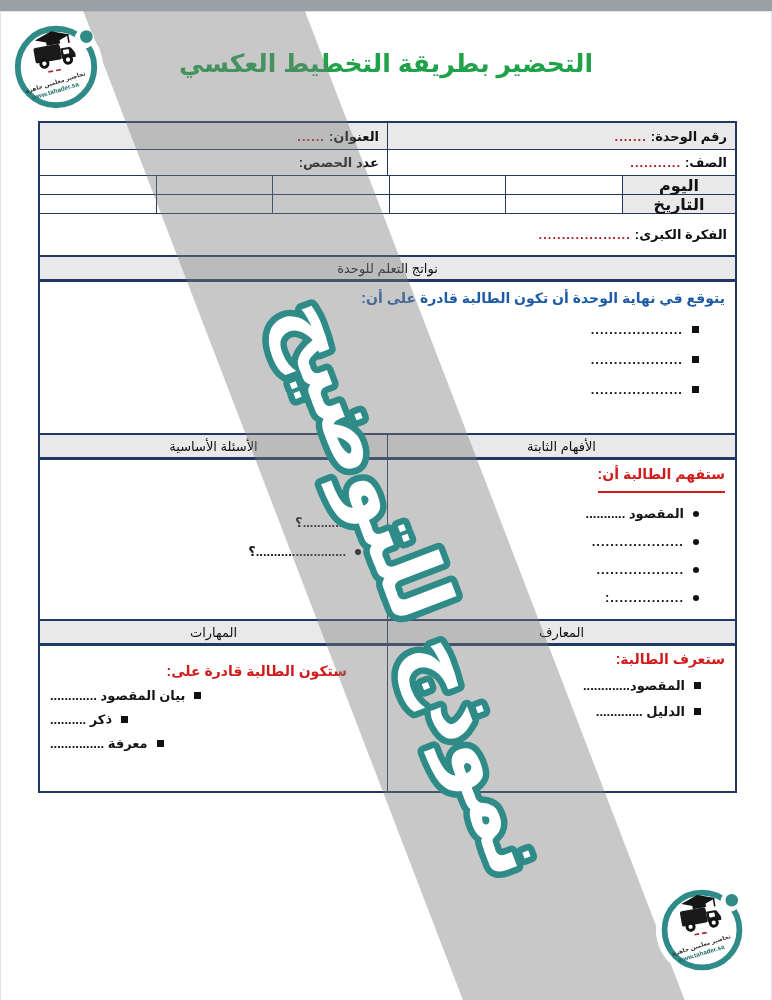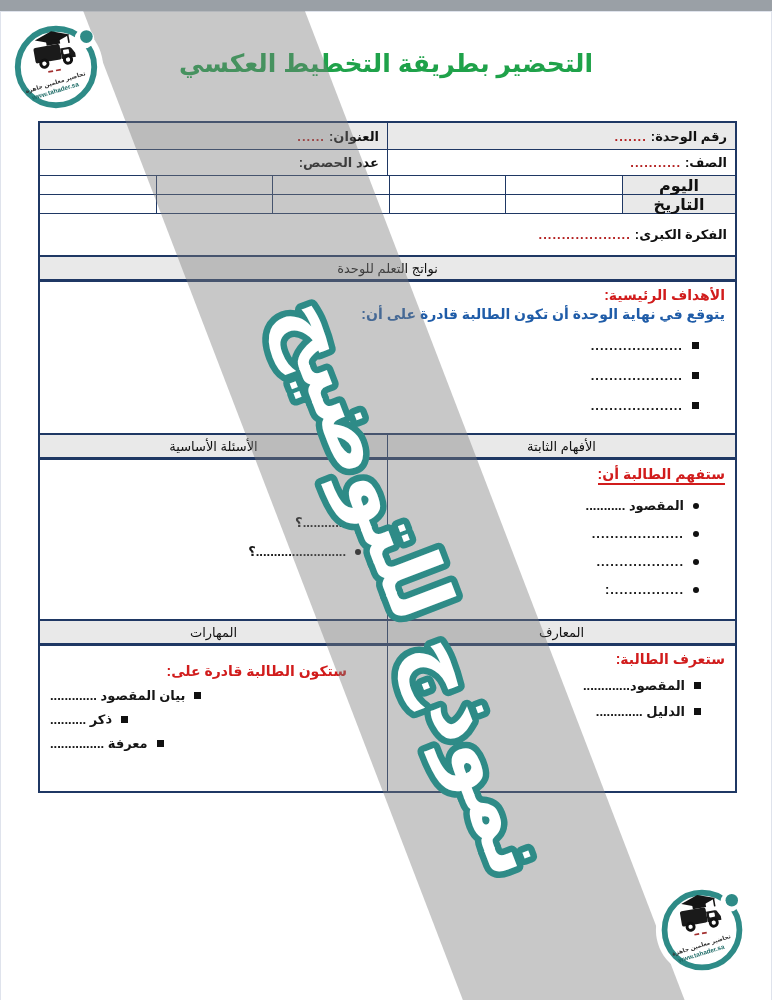--- a/index.html
+++ b/index.html
@@ -38,21 +38,21 @@
   .c-empty { flex:1 1 auto; background:#fff; }
   .r-idea { height:42px; }
   .r-hdr { height:26px; border-top:2px solid #1f3864; border-bottom:2px solid #1f3864; }
   .hdr-cell { display:flex; align-items:center; justify-content:center;
               font-size:13px; font-weight:normal; color:#111; background:#e9e9e9; }
   .r-goals { height:152px; }
   .r-two-a { height:160px; }
   .r-two-b { height:146px; }
   .pad { padding:5px 10px; }
   .red-title { color:#d11c1c; font-weight:bold; font-size:14px; }
-  .red-title.ul { display:inline-block; border-bottom:2px solid #d11c1c; padding-bottom:1px; }
+  .red-title.ul { display:inline-block; border-bottom:2px solid #d11c1c; padding-bottom:9px; }
   .blue-line { color:#1f5ca8; font-weight:bold; font-size:14px; margin-top:3px; }
   ul.blist { list-style:none; }
   .blist li { display:flex; align-items:center; gap:9px; font-size:13px; color:#161616;
               font-weight:bold; letter-spacing:1px; }
   .m-sq { width:7px; height:7px; background:#111; flex:0 0 auto; }
   .m-rd { width:6px; height:6px; background:#111; border-radius:50%; flex:0 0 auto; }
   .goals-list { margin:16px 26px 0 0; }
   .goals-list li { margin-top:15px; }
   .und-list { margin:10px 26px 0 0; }
   .und-list li { margin-top:13px; }
@@ -140,21 +140,20 @@
         </div>
       </div>
     </div>
 
     <div class="row r-hdr">
       <div class="cell hdr-cell" style="flex:1;">نواتج التعلم للوحدة</div>
     </div>
 
     <div class="row r-goals">
       <div class="cell pad" style="flex:1;">
-        <div class="red-title">الأهداف الرئيسية:</div>
         <div class="blue-line">يتوقع في نهاية الوحدة أن تكون الطالبة قادرة على أن:</div>
         <ul class="blist goals-list" style="width:230px;">
           <li>
               <span class="m-sq"></span>
               <span>....................</span>
             </li>
           <li>
               <span class="m-sq"></span>
               <span>....................</span>
             </li>

